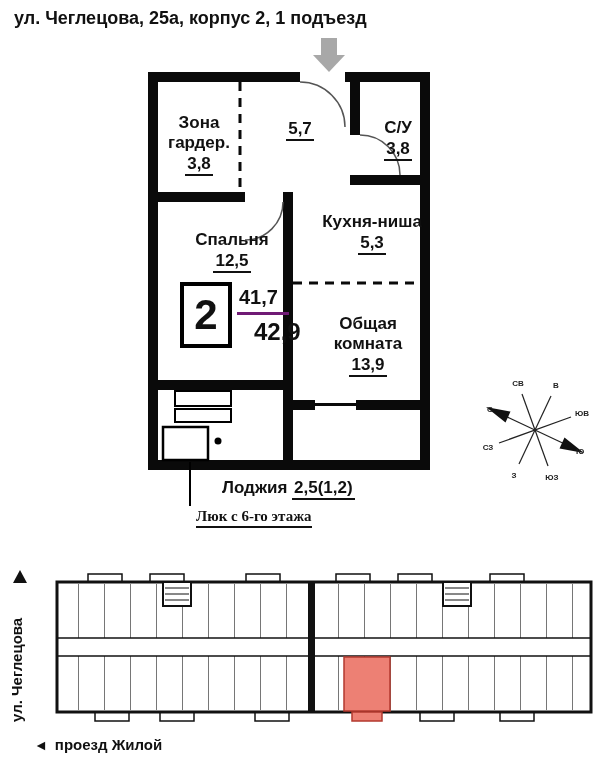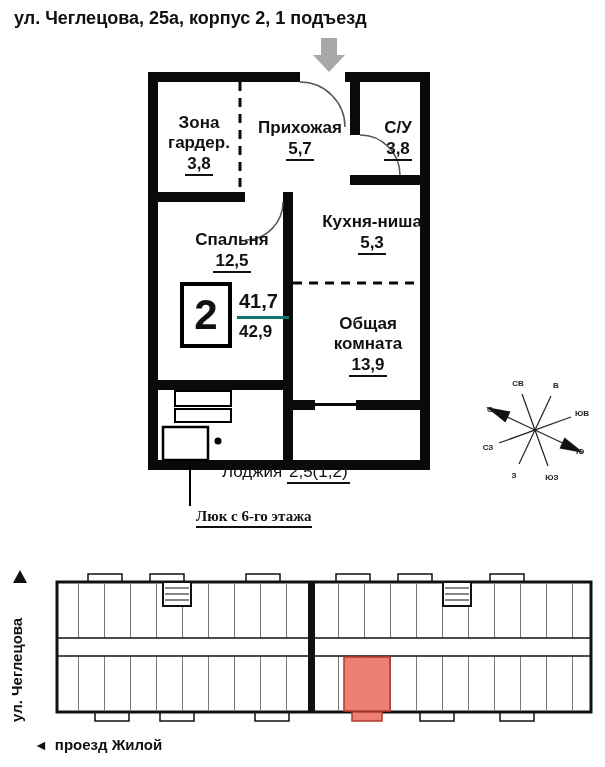--- a/index.html
+++ b/index.html
@@ -11,23 +11,23 @@
   .lbl{position:absolute;z-index:2;}
   .page-title{left:14px;top:8px;font-size:18px;font-weight:bold;white-space:nowrap;}
   .room-label{text-align:center;font-weight:bold;font-size:17px;line-height:1.18;}
   .area{display:inline-block;border-bottom:2px solid #111;padding:0 2px;line-height:1.25;}
   .badge{left:180px;top:282px;display:flex;align-items:stretch;}
   .badge-rooms{
     width:44px;height:58px;border:4px solid #000;display:flex;align-items:center;
     justify-content:center;font-size:42px;font-weight:bold;background:#fff;
   }
   .badge-areas{margin-left:5px;width:52px;display:flex;flex-direction:column;justify-content:center;}
-  .badge-areas .a1{font-size:20px;font-weight:bold;border-bottom:3px solid #0f766e;padding:1px 2px 3px 2px;}
-  .badge-areas .a2{font-size:17px;font-weight:bold;padding:3px 2px 0 2px;}
-  .loggia-label{left:222px;top:461px;font-size:17px;font-weight:normal;white-space:nowrap;}
+  .badge-areas .a1{font-size:20px;font-weight:bold;border-bottom:3px solid #701a75;padding:1px 2px 3px 2px;}
+  .badge-areas .a2{font-size:24px;font-weight:bold;padding:3px 2px 0 2px;margin-left:15px;}
+  .loggia-label{left:222px;top:477px;font-size:17px;font-weight:bold;white-space:nowrap;}
   .hatch-note{left:196px;top:508px;font-size:15px;font-weight:bold;border-bottom:2px solid #111;padding-bottom:1px;white-space:nowrap;font-family:Liberation Serif, serif;}
   .street-left{
     left:8px;top:592px;height:130px;font-size:15px;font-weight:bold;
     writing-mode:vertical-rl;transform:rotate(180deg);white-space:nowrap;
   }
   .street-up-arrow{
     left:13px;top:570px;width:0;height:0;
     border-left:7px solid transparent;border-right:7px solid transparent;
     border-bottom:13px solid #111;
   }
@@ -151,21 +151,20 @@
 </svg>
 
 <div class="lbl page-title">ул. Чеглецова, 25а, корпус 2, 1 подъезд</div>
 
 <div class="lbl room-label" style="left:156px;top:113px;width:86px;">
   <div>Зона гардер.</div>
   <div><span class="area">3,8</span></div>
 </div>
 
 <div class="lbl room-label" style="left:250px;top:118px;width:100px;">
-  <div>Прихожая</div>
   <div><span class="area">5,7</span></div>
 </div>
 
 <div class="lbl room-label" style="left:367px;top:118px;width:62px;">
   <div>С/У</div>
   <div><span class="area">3,8</span></div>
 </div>
 
 <div class="lbl room-label" style="left:186px;top:230px;width:92px;">
   <div>Спальня</div>

